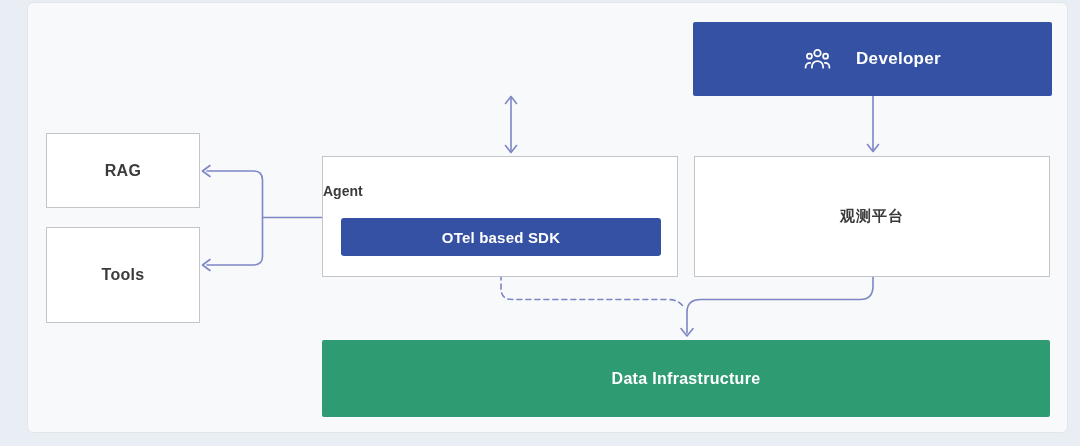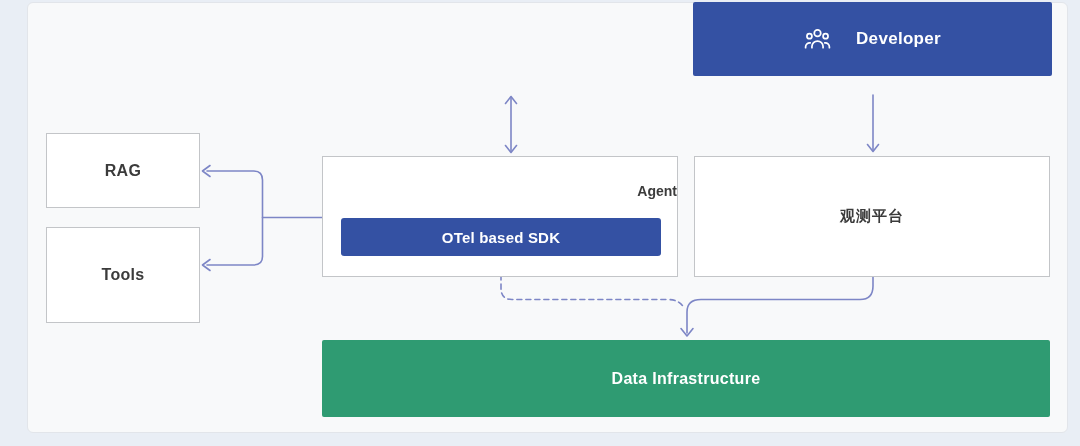--- a/index.html
+++ b/index.html
@@ -23,25 +23,25 @@
     background:var(--panel-bg);border:1px solid #e2e5ea;border-radius:6px;
   }
   .overlay{position:absolute;left:0;top:0;width:1080px;height:446px;pointer-events:none;}
   .line{fill:none;stroke:var(--connector-purple);stroke-width:1.6;stroke-linecap:round;stroke-linejoin:round;}
   .dashed{stroke-dasharray:5 4;}
   .node{position:absolute;display:flex;align-items:center;justify-content:center;}
   .node.blue{background:var(--primary-blue);color:#fff;border-radius:2px;}
   .node.white{background:#fff;border:1px solid var(--node-border);color:var(--dark-text);}
   .node.green{background:var(--green);color:#fff;border-radius:2px;}
   #node-llm{left:321px;top:19px;width:356px;height:74px;gap:11px;font-size:17px;font-weight:600;letter-spacing:0.8px;}
-  #node-developer{left:693px;top:2px;width:359px;height:74px;gap:25px;font-size:17px;font-weight:600;letter-spacing:0.3px;}
+  #node-developer{left:693px;top:22px;width:359px;height:74px;gap:25px;font-size:17px;font-weight:600;letter-spacing:0.3px;}
   #node-rag{left:46px;top:133px;width:154px;height:75px;font-size:16px;font-weight:700;letter-spacing:0.3px;}
   #node-tools{left:46px;top:227px;width:154px;height:96px;font-size:16px;font-weight:700;letter-spacing:0.3px;}
   #node-agent{left:322px;top:156px;width:356px;height:121px;display:block;}
-  .agent-title{text-align:right;margin-top:26px;font-size:14px;font-weight:700;color:var(--dark-text);}
+  .agent-title{text-align:left;margin-top:26px;font-size:14px;font-weight:700;color:var(--dark-text);}
   #node-otel{left:341px;top:218px;width:320px;height:38px;font-size:15px;font-weight:600;border-radius:3px;letter-spacing:0.2px;}
   #node-obs{left:694px;top:156px;width:356px;height:121px;font-size:15px;font-weight:700;letter-spacing:1px;}
   #node-data{left:322px;top:340px;width:728px;height:77px;font-size:16px;font-weight:600;letter-spacing:0.3px;}
   .icon{display:flex;align-items:center;}
 </style>
 </head>
 <body>
 
 <div class="canvas">
 

